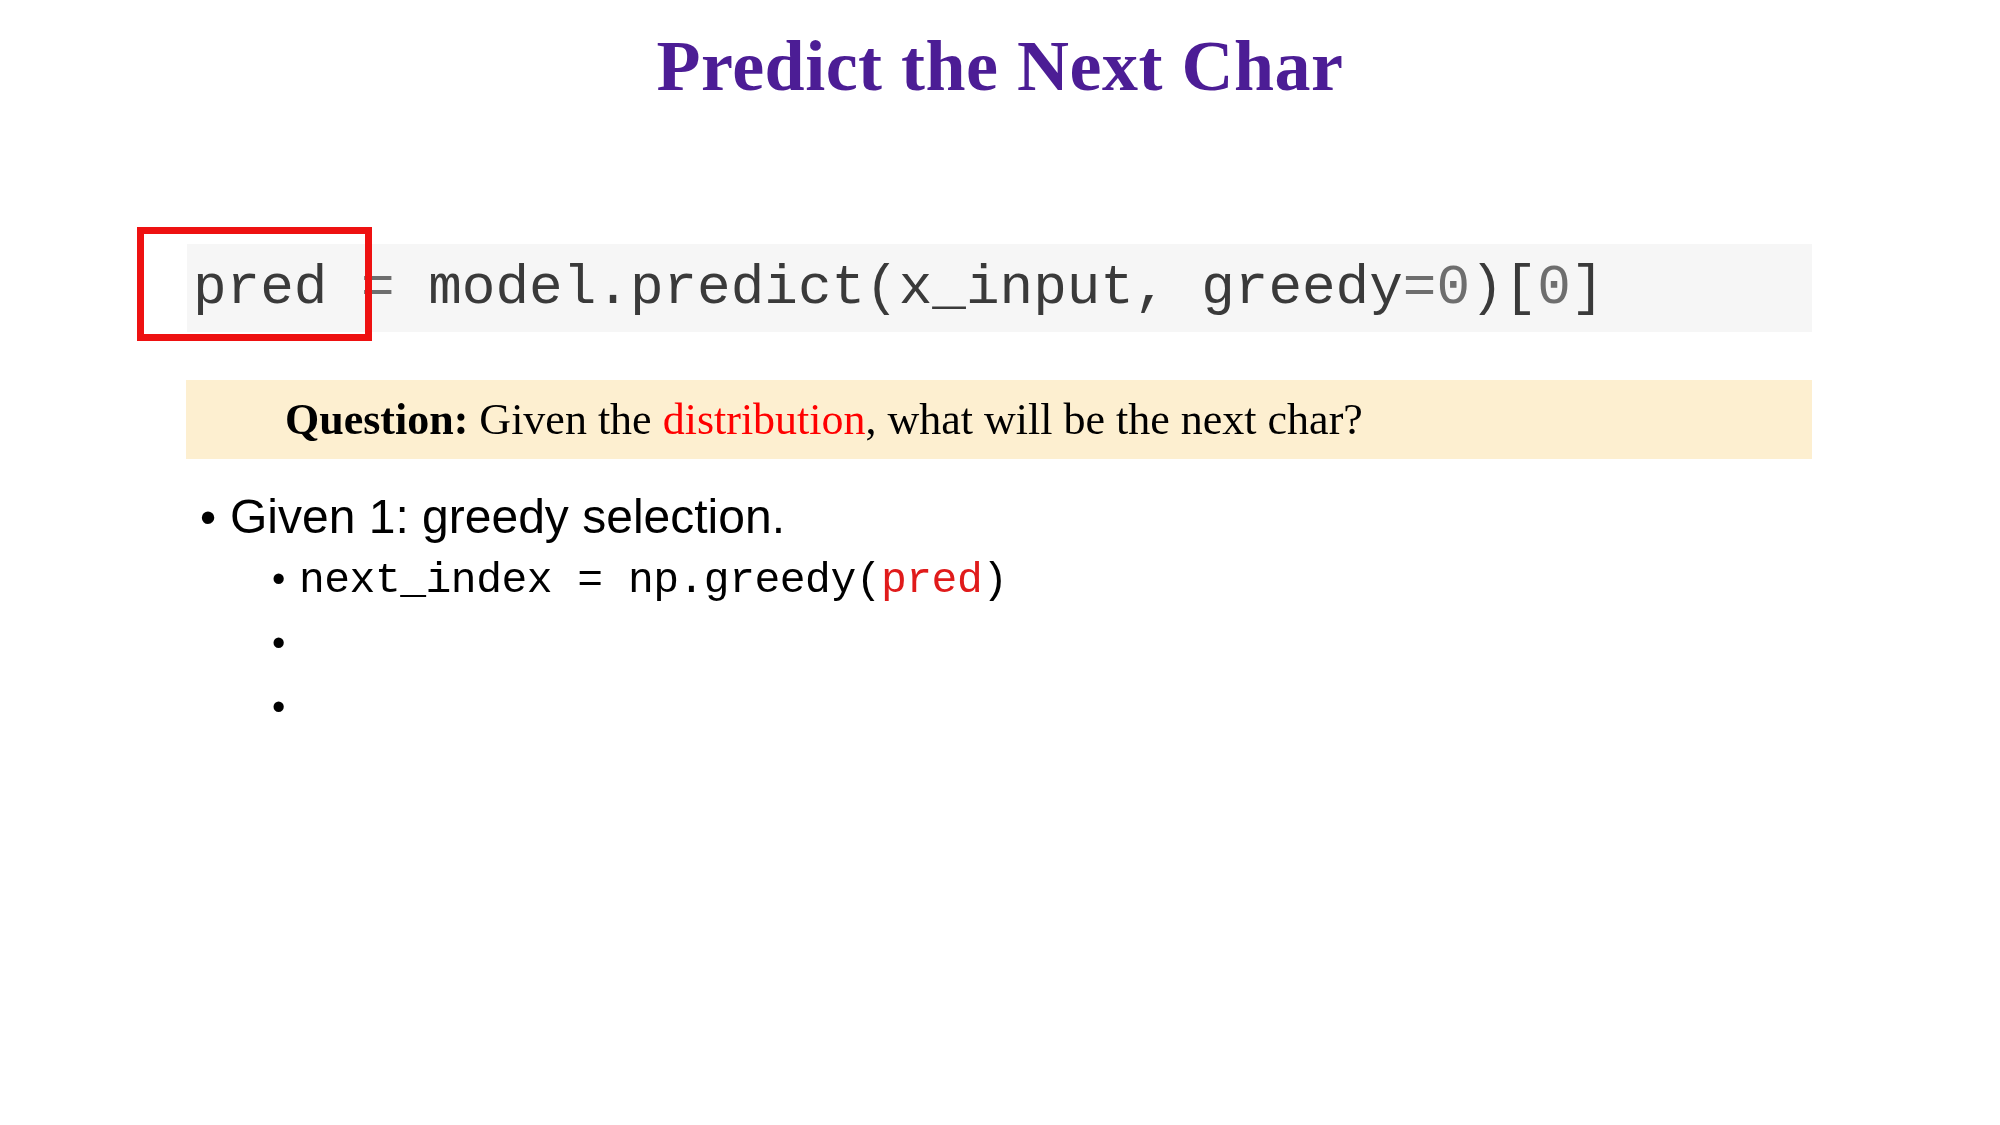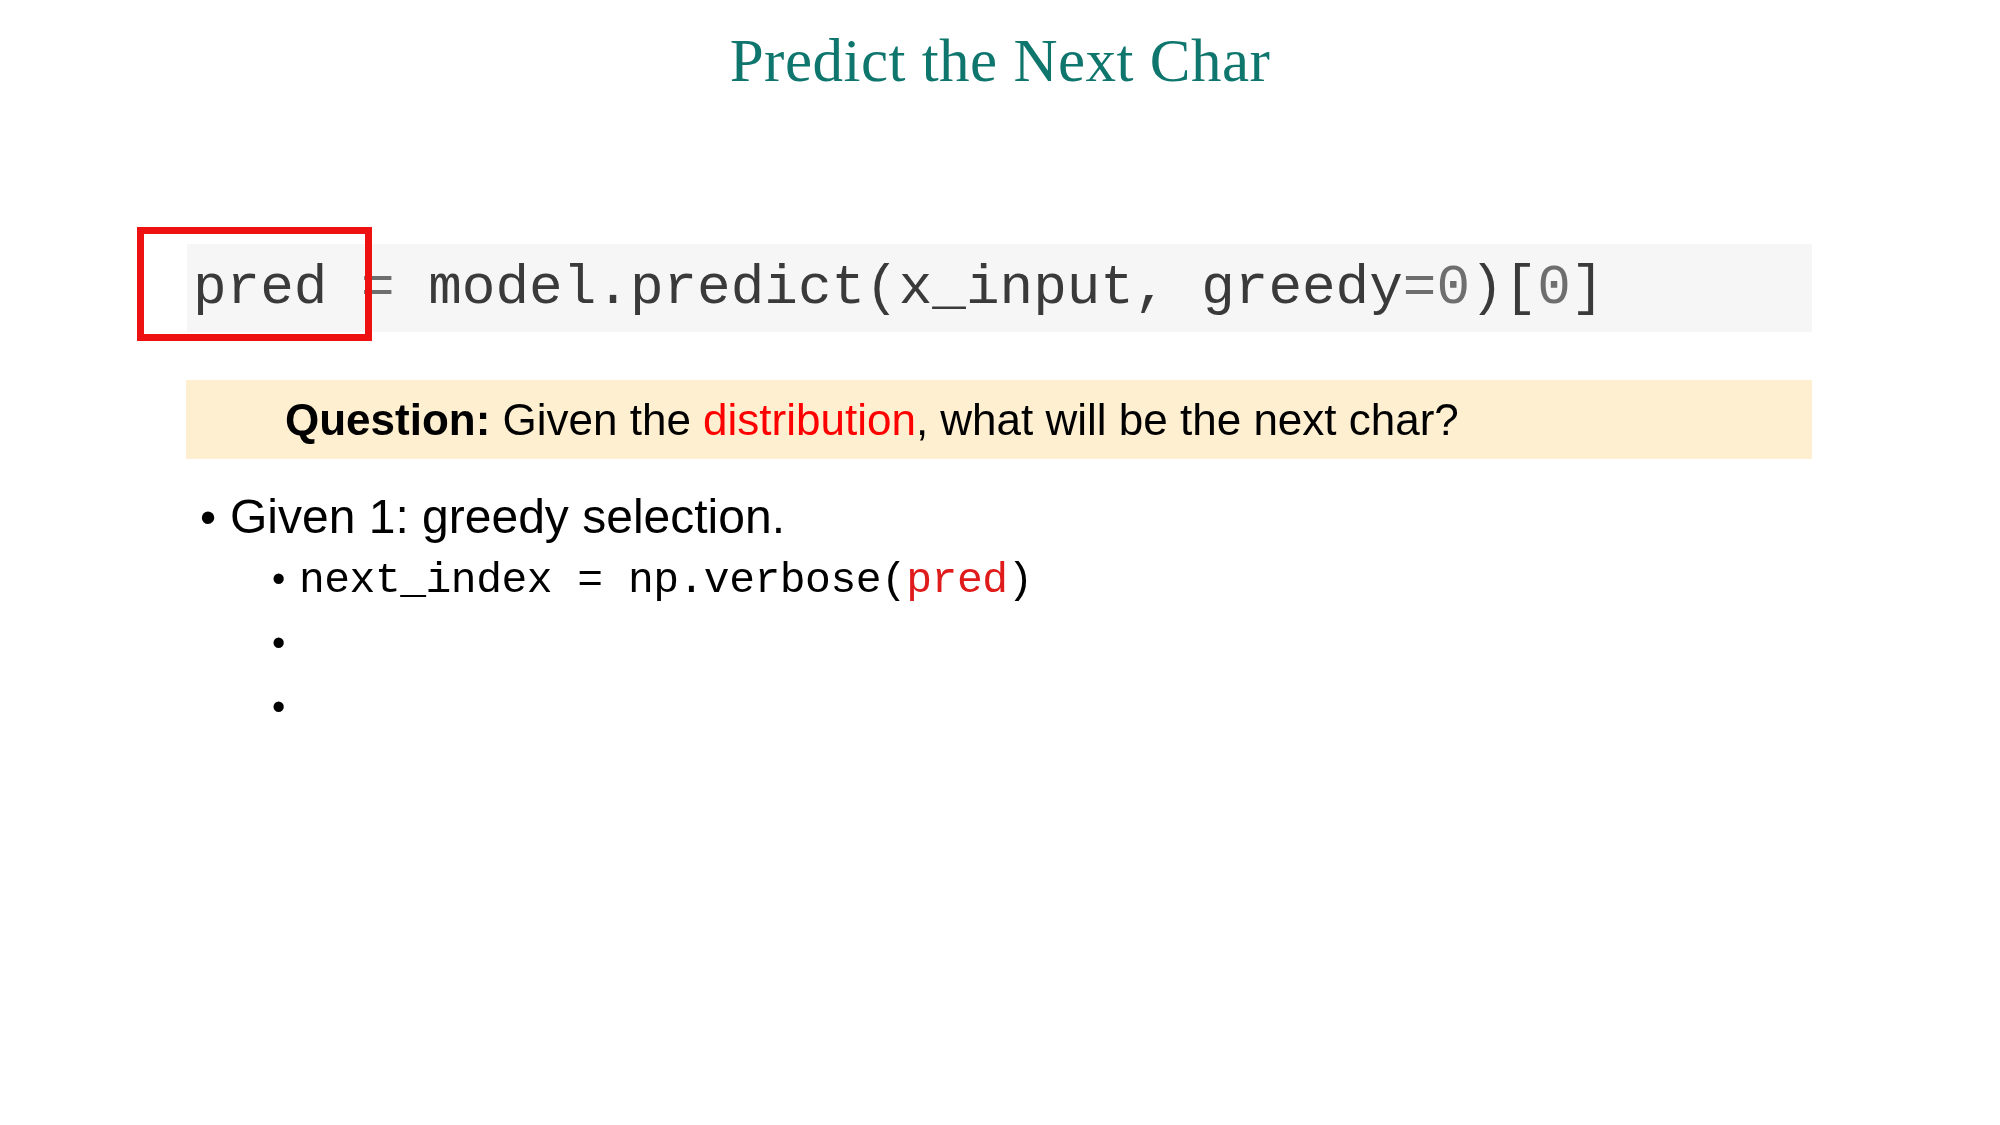--- a/index.html
+++ b/index.html
@@ -17,24 +17,24 @@
   }
 
   
   .slide-title {
     position: absolute;
     left: 0;
     top: 28px;
     width: 2000px;
     text-align: center;
     font-family: "Liberation Serif", "DejaVu Serif", serif;
-    font-weight: normal;
-    font-size: 61px;
+    font-weight: bold;
+    font-size: 72px;
     line-height: 1.08;
-    color: #0f766e;
+    color: #4c1d95;
     letter-spacing: 0.5px;
   }
 
   
   .code-block {
     position: absolute;
     left: 187px;
     top: 244px;
     width: 1625px;
     height: 88px;
@@ -75,21 +75,21 @@
     top: 380px;
     width: 1626px;
     height: 79px;
     background: #fdefd0;
     display: flex;
     align-items: center;
     box-sizing: border-box;
     padding-left: 99px;
   }
   .question-text {
-    font-family: Liberation Sans, sans-serif;
+    font-family: Liberation Serif, serif;
     font-size: 44px;
     line-height: 1;
     color: #000000;
     white-space: nowrap;
   }
   .question-text .q-label {
     font-weight: bold;
   }
   .question-text .q-accent {
     color: #ff0000;
@@ -167,21 +167,21 @@
 
 <div class="bullet-list">
 
   <div class="bullet-row level-1">
     <span class="bullet-dot">•</span>
     <span class="bullet-text">Given 1: greedy selection.</span>
   </div>
 
   <div class="bullet-row level-2">
     <span class="bullet-dot">•</span>
-    <span class="bullet-text mono"><span>next_index = np.verbose(</span><span class="tok-accent">pred</span><span>)</span></span>
+    <span class="bullet-text mono"><span>next_index = np.greedy(</span><span class="tok-accent">pred</span><span>)</span></span>
   </div>
 
   <div class="bullet-row level-2">
     <span class="bullet-dot">•</span>
   </div>
 
   <div class="bullet-row level-2">
     <span class="bullet-dot">•</span>
   </div>
 

